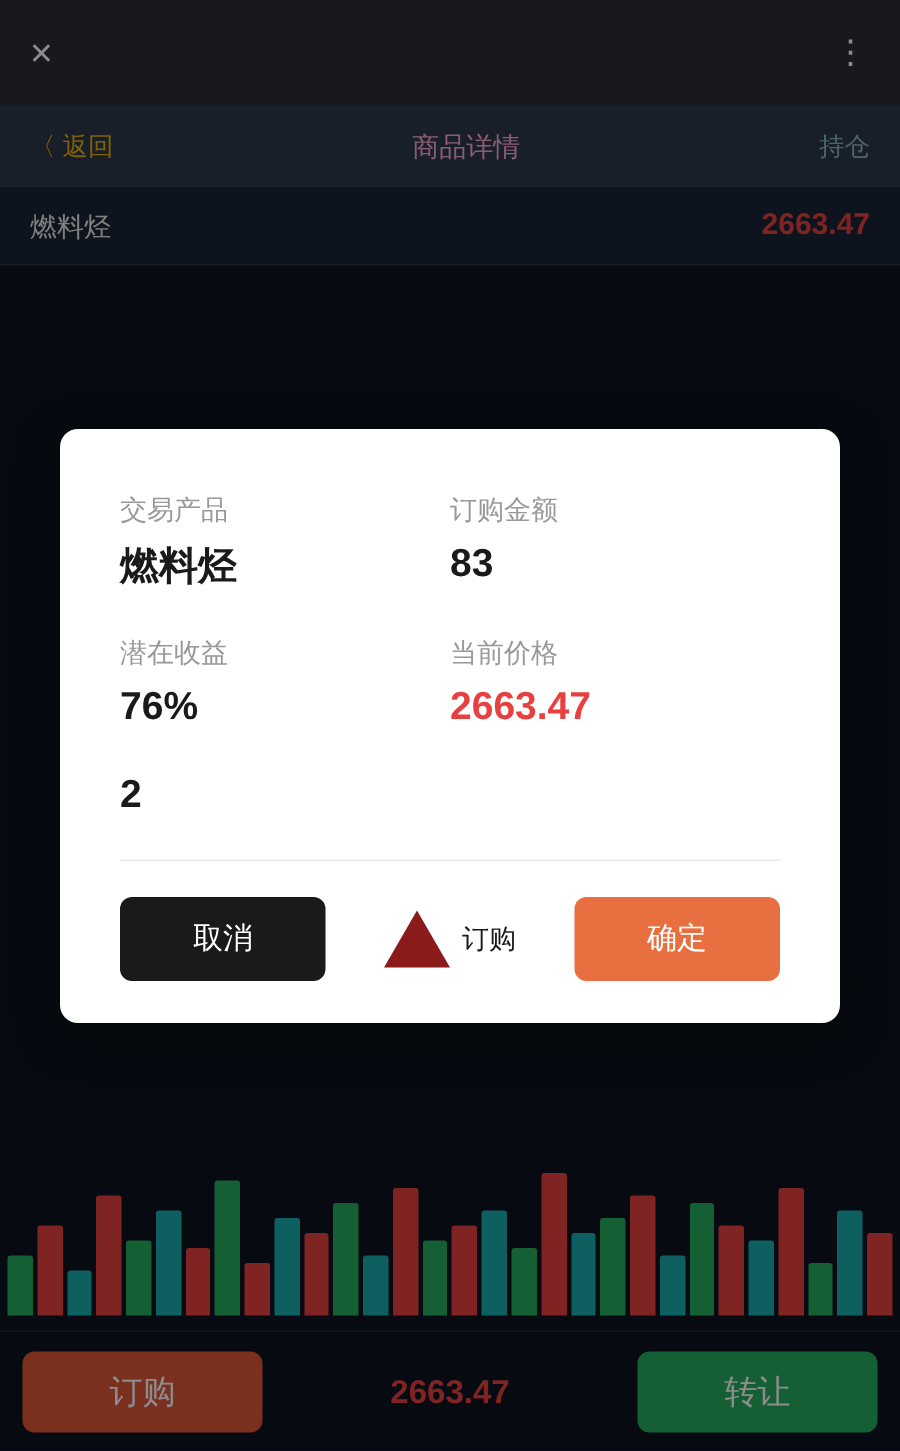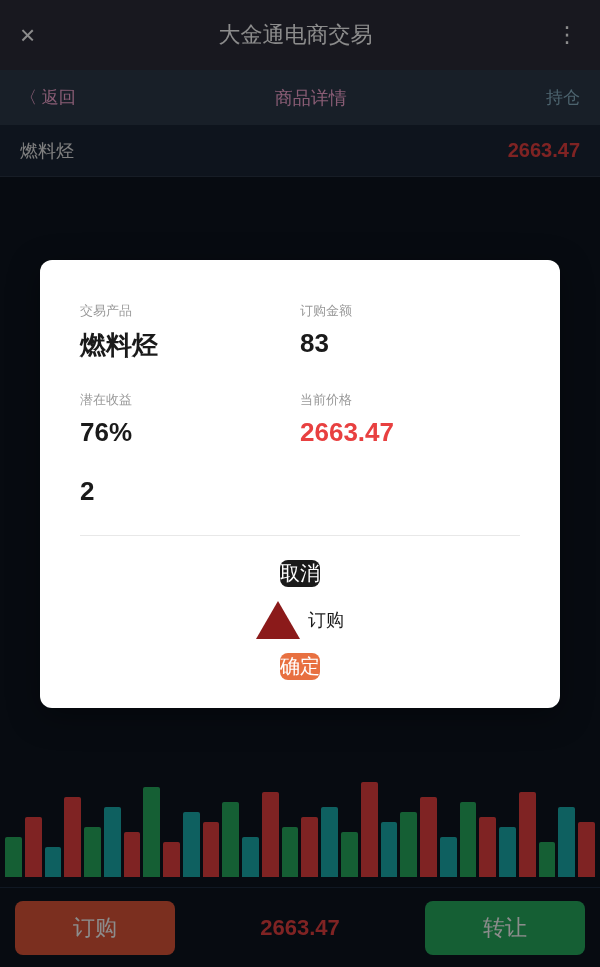--- a/index.html
+++ b/index.html
@@ -42,21 +42,21 @@
     
     .nav-bar {
       background: #2d3a4a;
       height: 55px;
       display: flex;
       align-items: center;
       justify-content: space-between;
       padding: 0 20px;
     }
     .nav-back {
-      color: #f9a8d4;
+      color: #eab308;
       font-size: 17px;
       cursor: pointer;
     }
     .nav-title {
       color: #f9a8d4;
       font-size: 18px;
     }
     .nav-right {
       color: #8ab4c8;
       font-size: 17px;
@@ -177,42 +177,41 @@
     .dialog-grid {
       display: grid;
       grid-template-columns: 1fr 1fr;
       gap: 0;
     }
     .dialog-cell {
       padding: 10px 0 18px 0;
     }
     .dialog-cell-label {
       color: #999;
-      font-size: 13px;
+      font-size: 18px;
       margin-bottom: 8px;
     }
     .dialog-cell-value {
       color: #1a1a1a;
       font-size: 26px;
       font-weight: 600;
     }
     .dialog-cell-value.price {
       color: #e84040;
     }
     .dialog-divider {
       border: none;
       border-top: 1px solid #e8e8e8;
       margin: 10px 0 24px 0;
     }
     .dialog-actions {
       display: flex;
       align-items: center;
       gap: 14px;
       justify-content: space-between;
-      flex-direction: column;
     }
     .btn-cancel {
       background: #1a1a1a;
       color: #fff;
       font-size: 20px;
       border: none;
       border-radius: 8px;
       height: 56px;
       flex: 1;
       cursor: pointer;
@@ -248,21 +247,20 @@
       flex: 1;
       cursor: pointer;
       font-weight: 500;
     }
   </style>
 </head>
 <body>
 
 <div class="app-bar">
   <span class="app-bar-close">×</span>
-  <span class="app-bar-title">大金通电商交易</span>
   <span class="app-bar-more">⋮</span>
 </div>
 
 <div class="nav-bar">
   <span class="nav-back">〈 返回</span>
   <span class="nav-title">商品详情</span>
   <span class="nav-right">持仓</span>
 </div>
 
 <div class="product-bar">

